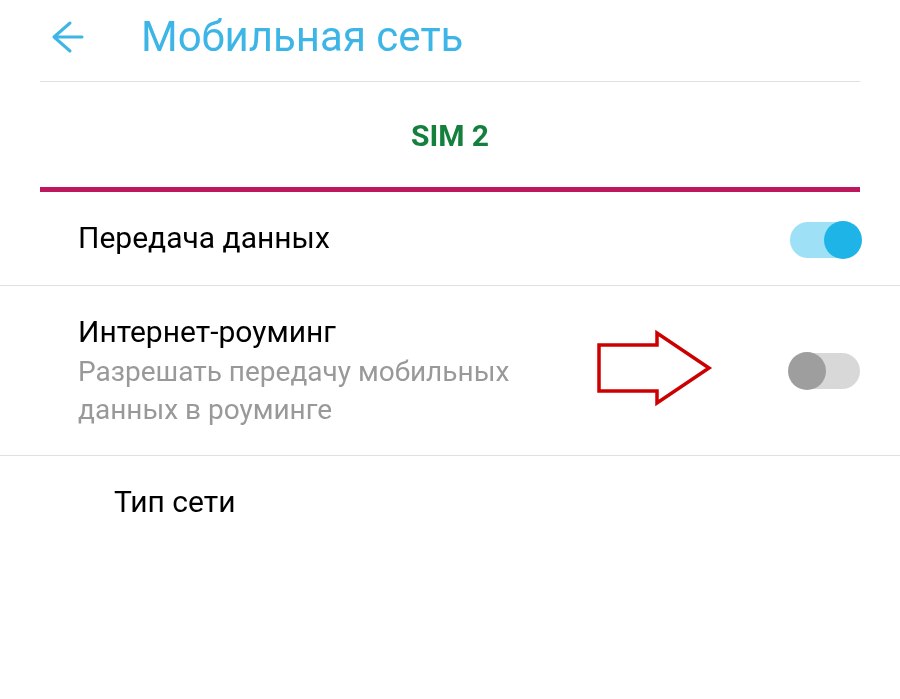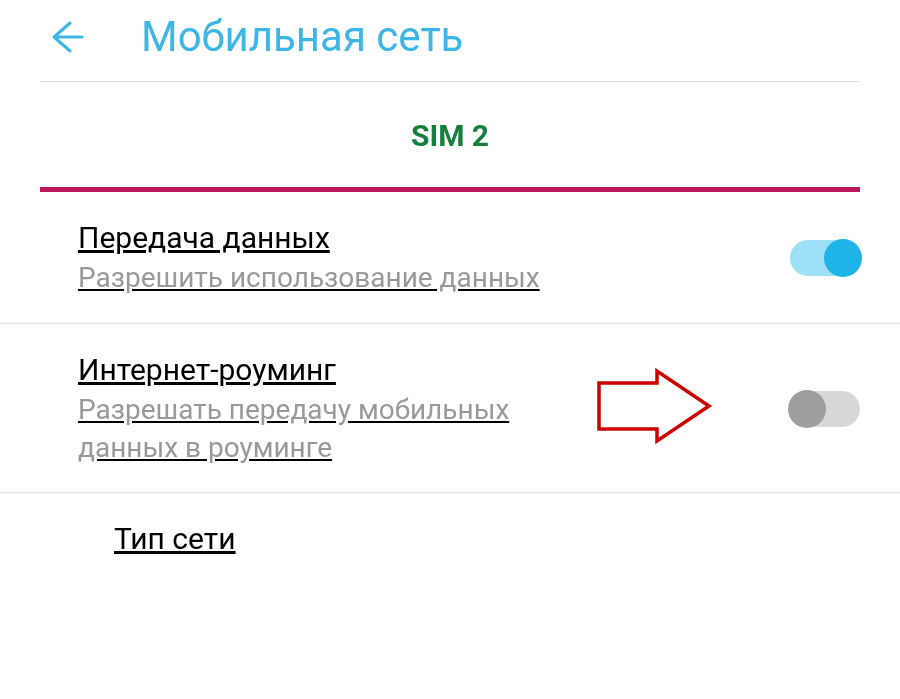--- a/index.html
+++ b/index.html
@@ -57,21 +57,20 @@
     .settings-list {
       padding: 0 0 0 0;
     }
     .setting-item {
       padding: 28px 40px 26px 78px;
       border-bottom: 1px solid #e0e0e0;
       display: flex;
       align-items: center;
       justify-content: space-between;
       position: relative;
-      text-decoration: underline;
     }
     .setting-text {
       flex: 1;
     }
     .setting-title {
       font-size: 30px;
       font-weight: 400;
       color: #000;
       margin-bottom: 4px;
     }
@@ -137,21 +136,20 @@
 
 <div class="tabs">
   <div class="tab active">SIM 2</div>
 </div>
 
 <div class="settings-list">
 
   <div class="setting-item">
     <div class="setting-text">
       <div class="setting-title">Передача данных</div>
-      <div class="setting-subtitle">Разрешить использование данных</div>
     </div>
     <div class="toggle on">
       <div class="toggle-thumb"></div>
     </div>
   </div>
 
   <div class="setting-item">
     <div class="setting-text">
       <div class="setting-title">Интернет-роуминг</div>
       <div class="setting-subtitle" style="max-width: 520px;">Разрешать передачу мобильных данных в роуминге</div>

